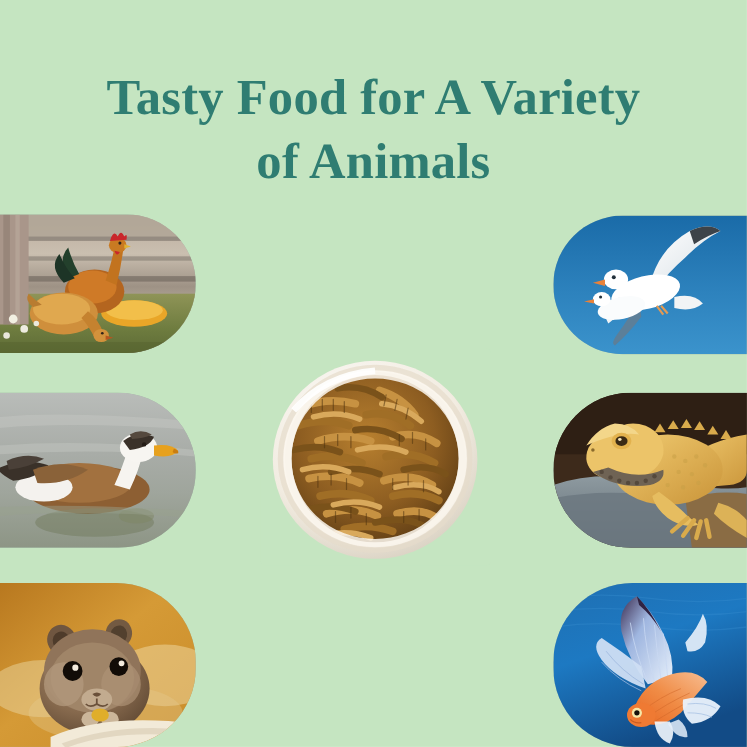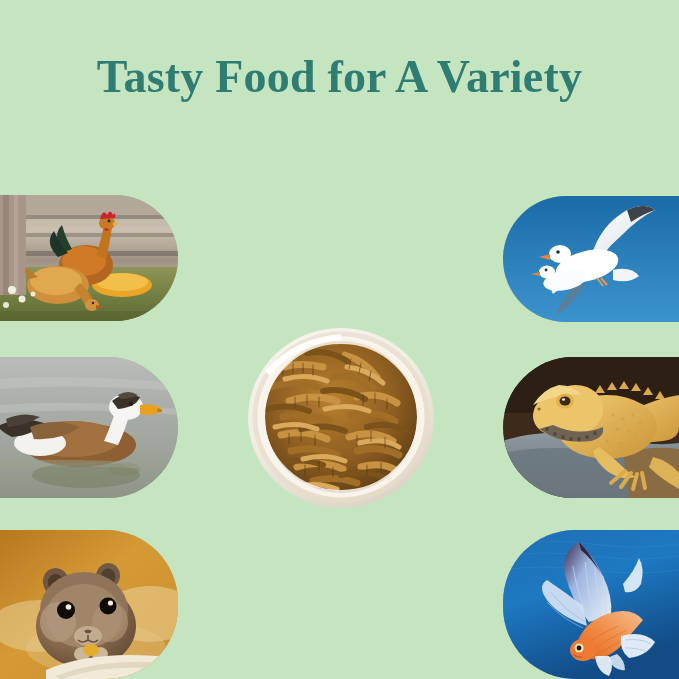--- a/index.html
+++ b/index.html
@@ -18,21 +18,21 @@
     width: 679px;
     height: 679px;
     background: #c5e5c1;
     overflow: hidden;
   }
 
   
   #title-block {
     position: absolute;
     left: 0;
-    top: 48px;
+    top: 60px;
     width: 679px;
     text-align: center;
     line-height: 1.27;
     letter-spacing: 0.2px;
   }
   .title-line {
     display: block;
     font-family: "Liberation Serif", serif;
     font-weight: 700;
     font-size: 46px;
@@ -73,20 +73,21 @@
 
   .sr { position:absolute; width:1px; height:1px; overflow:hidden; clip:rect(0 0 0 0); white-space:nowrap; }
 </style>
 </head>
 <body>
 
 <div id="poster">
 
   <div id="title-block">
     <span class="title-line">Tasty Food for A Variety</span>
+    <span class="title-line">of Animals</span>
   </div>
 
   <div class="tile left" id="tile-chicken">
     <div class="photo">
       <svg viewBox="0 0 178 126" preserveAspectRatio="xMidYMid slice" aria-hidden="true">
         <defs>
           <linearGradient id="ckWall" x1="0" y1="0" x2="0" y2="1">
             <stop offset="0%" stop-color="#b9ac9d"></stop>
             <stop offset="28%" stop-color="#cabfb0"></stop>
             <stop offset="52%" stop-color="#9e9285"></stop>

